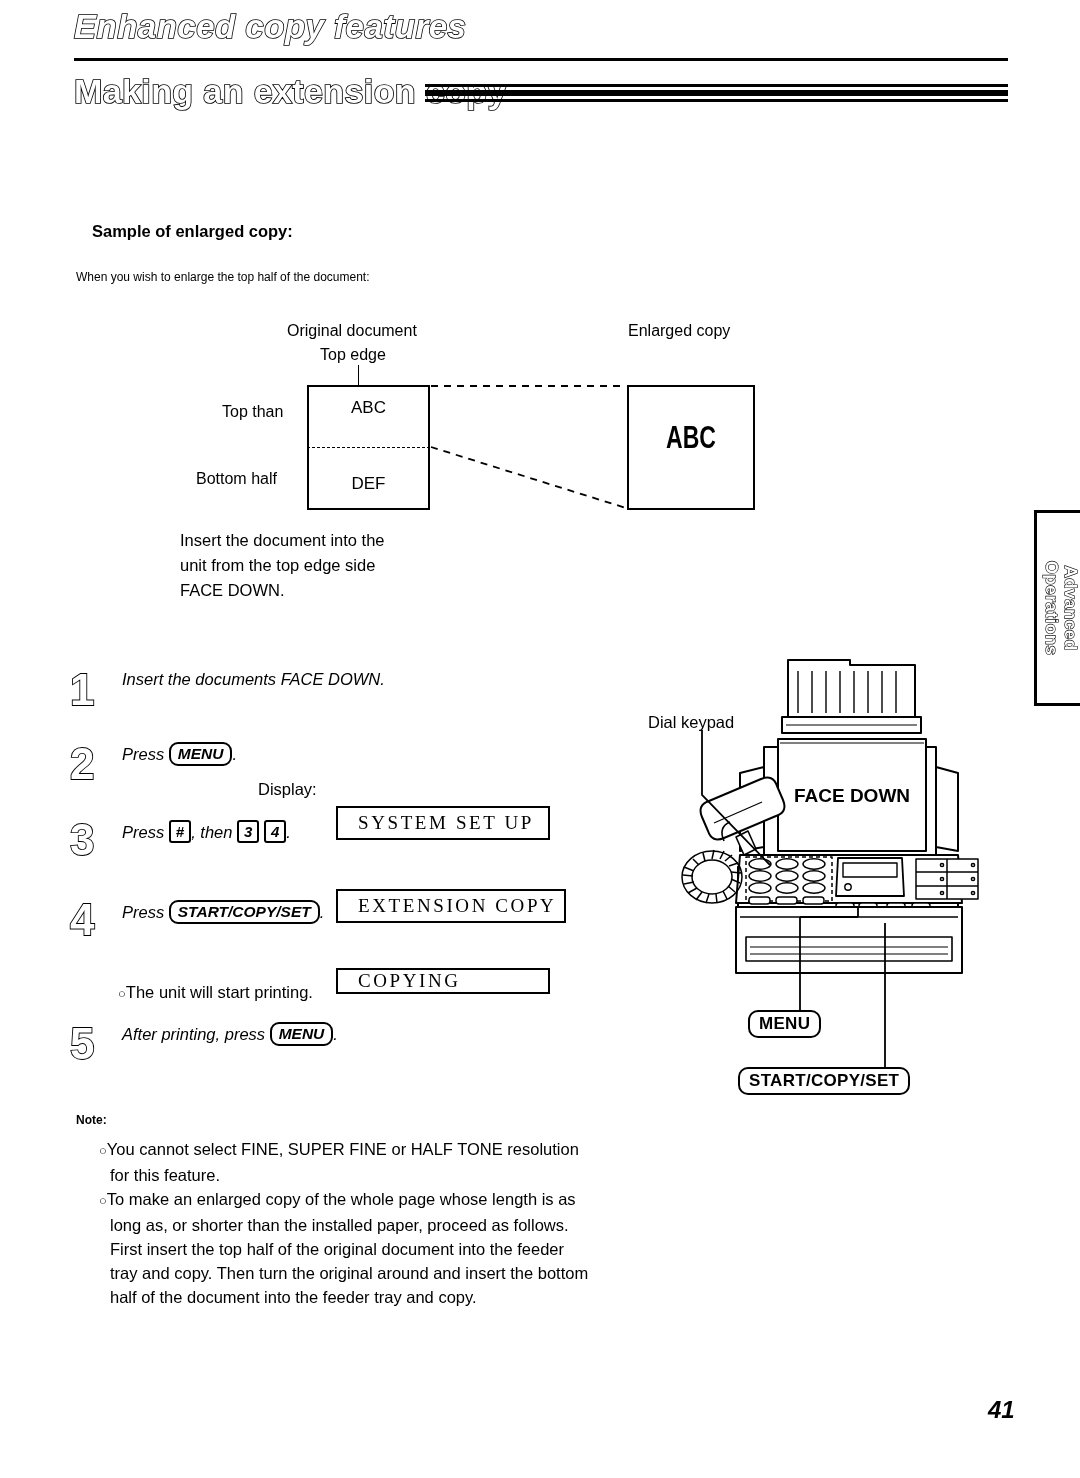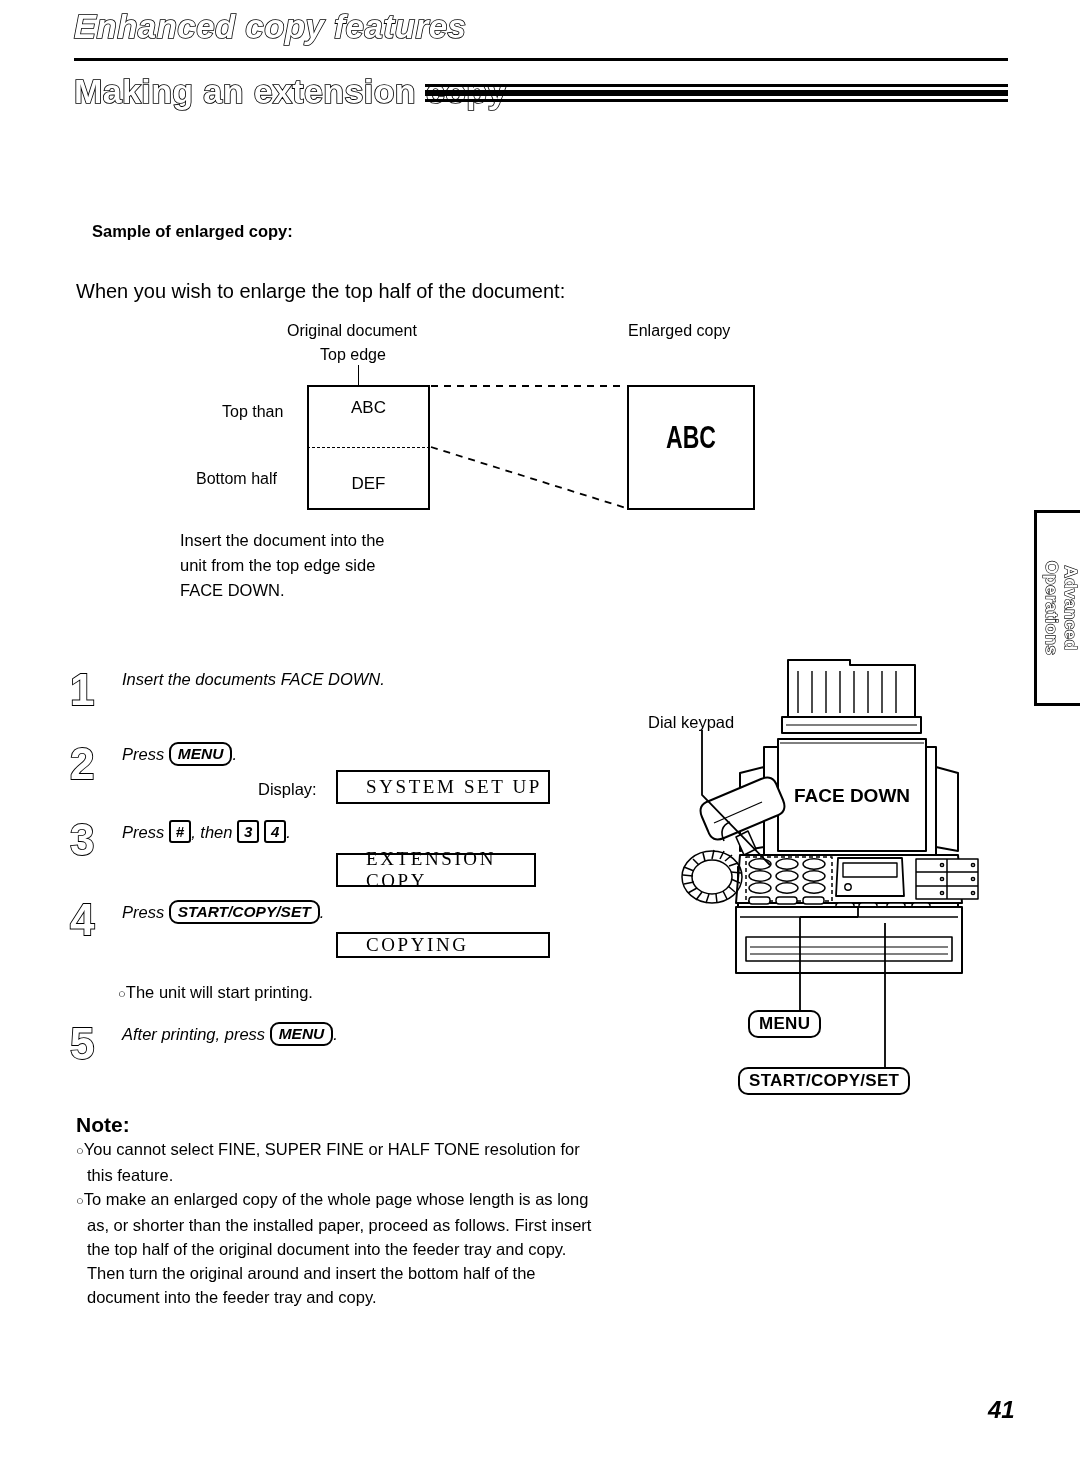--- a/index.html
+++ b/index.html
@@ -78,22 +78,22 @@
   .sample-head {
     position: absolute;
     left: 92px;
     top: 222px;
     font-size: 16.5px;
     font-weight: bold;
   }
   .wish-line {
     position: absolute;
     left: 76px;
-    top: 280px;
-    font-size: 20px;
+    top: 270px;
+    font-size: 12px;
   }
 
   
   .diagram { position: absolute; left: 0; top: 0; width: 1080px; height: 1478px; pointer-events:none; }
 
   .lbl {
     position: absolute;
     font-size: 16px;
     white-space: nowrap;
   }
@@ -219,44 +219,45 @@
 
   .lcd {
     position: absolute;
     border: 2px solid #000;
     box-sizing: border-box;
     font-family: "Liberation Serif", serif;
     font-size: 19px;
     letter-spacing: 2.6px;
     display: flex;
     align-items: center;
-    padding-left: 28px;
+    padding-left: 20px;
+    margin-top: 36px;
   }
   .display-label {
     position: absolute;
     font-size: 16.5px;
   }
 
   
   .note-head {
     position: absolute;
     left: 76px;
     top: 1113px;
-    font-size: 21px;
+    font-size: 12px;
     font-weight: bold;
   }
   .note-body {
     position: absolute;
     left: 76px;
     top: 1137px;
     width: 520px;
     font-size: 16.5px;
     line-height: 24px;
   }
-  .note-item { display: block; text-indent: -11px; padding-left: 11px; }
+  .note-item { display: block; text-indent: -11px; padding-left: 11px; margin-left: 23px; }
 
   
   .side-tab {
     position: absolute;
     left: 1034px;
     top: 510px;
     width: 46px;
     height: 196px;
     border: 3px solid #000;
     border-right: none;
@@ -364,21 +365,21 @@
   <div class="display-label" style="left:258px; top:780px;">Display:</div>
   <div class="lcd" style="left:336px; top:770px; width:214px; height:34px;">SYSTEM SET UP</div>
 
   <div class="step-num" style="left:70px; top:818px;">3</div>
   <div class="step-text" style="left:122px; top:820px;">
     <span>Press</span>
     <span class="key-sq">#</span><span>, then</span>
     <span class="key-sq">3</span>
     <span class="key-sq">4</span><span>.</span>
   </div>
-  <div class="lcd" style="left:336px; top:853px; width:200px; height:34px;">EXTENSION COPY</div>
+  <div class="lcd" style="left:336px; top:853px; width:230px; height:34px;">EXTENSION COPY</div>
 
   <div class="step-num" style="left:70px; top:898px;">4</div>
   <div class="step-text" style="left:122px; top:900px;text-align:center;">
     <span>Press</span>
     <span class="key-cap">START/COPY/SET</span><span>.</span>
   </div>
   <div class="lcd" style="left:336px; top:932px; width:214px; height:26px;">COPYING</div>
   <div class="sub-bullet" style="left:118px; top:983px;">
     <span style="font-size:13px;">○</span><span>The unit will start printing.</span>
   </div>

